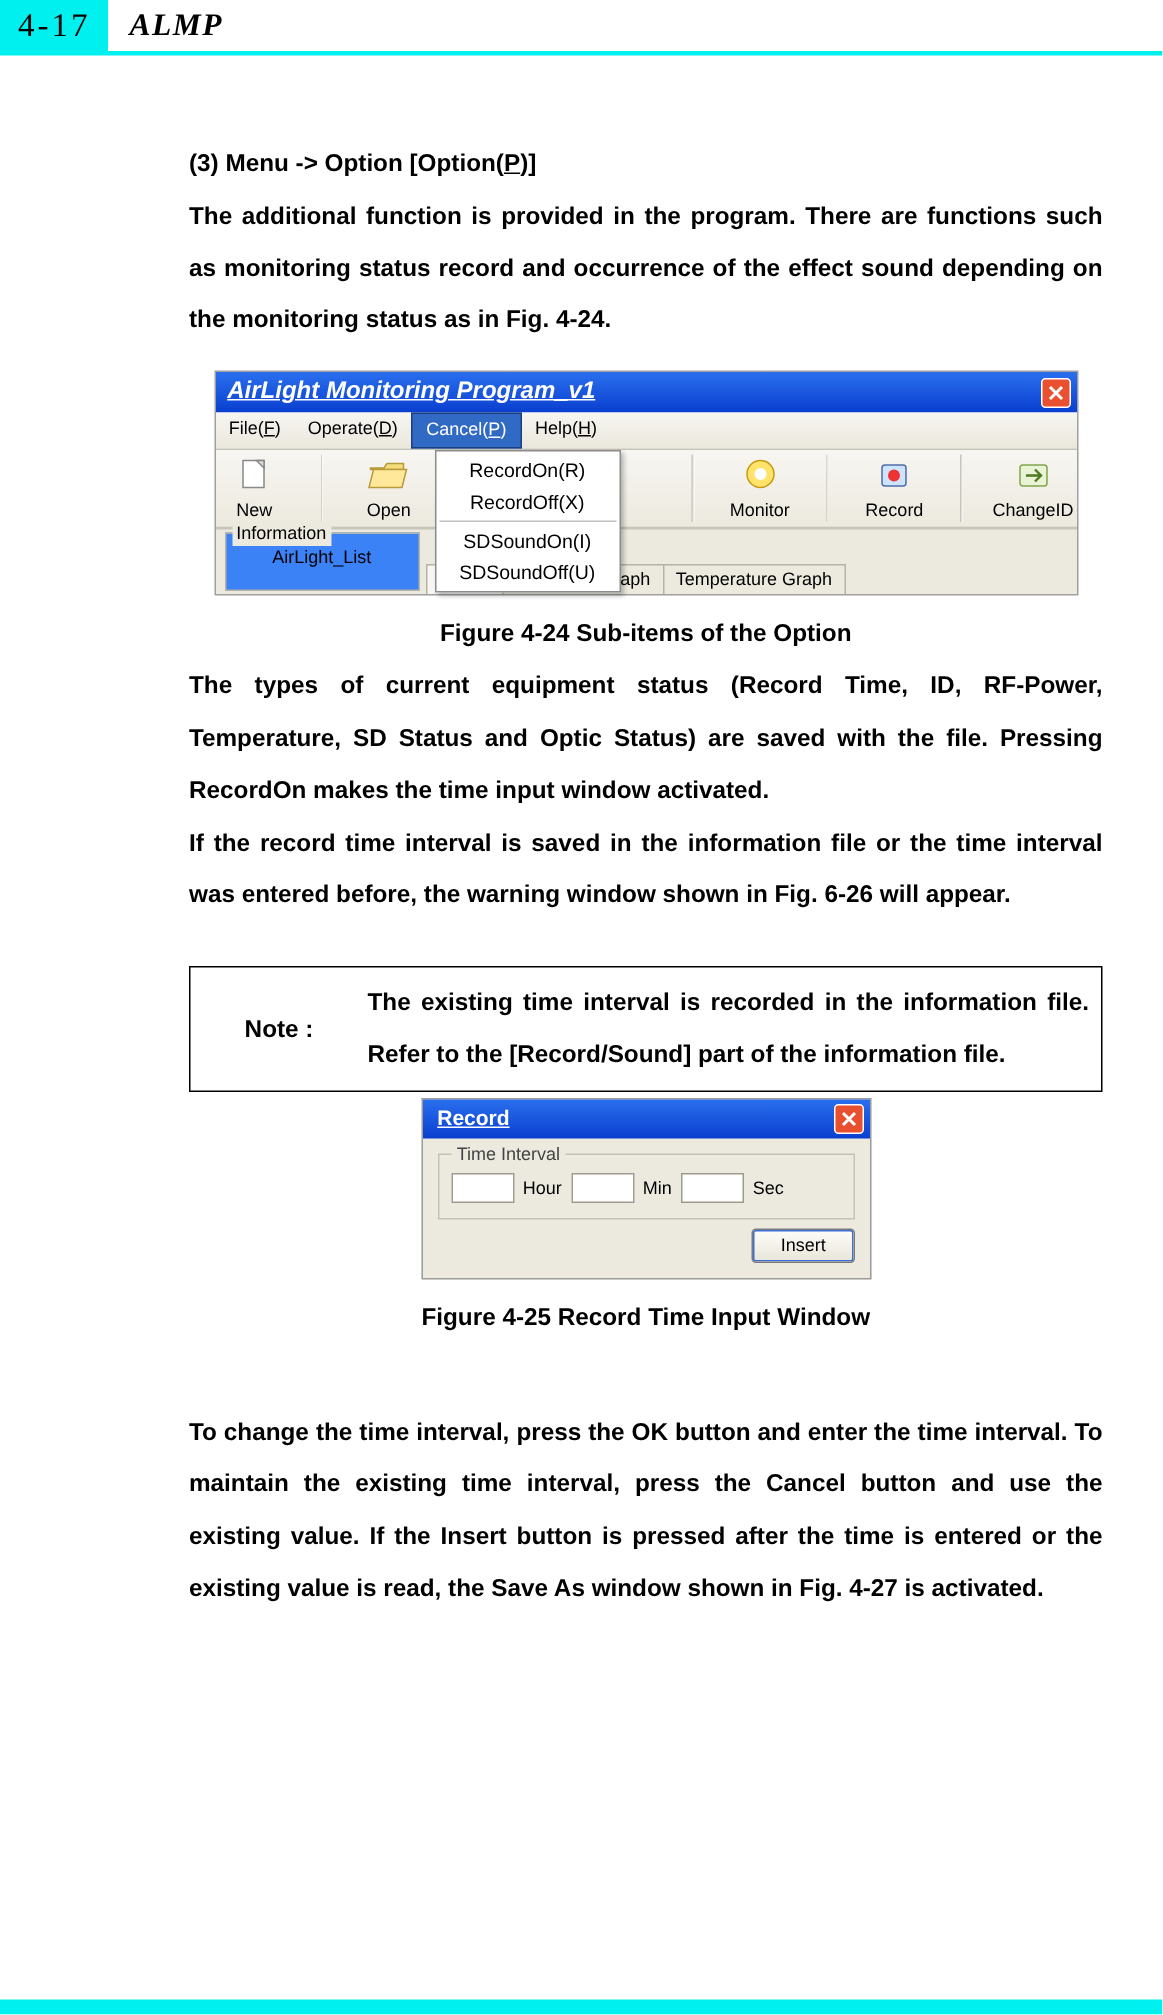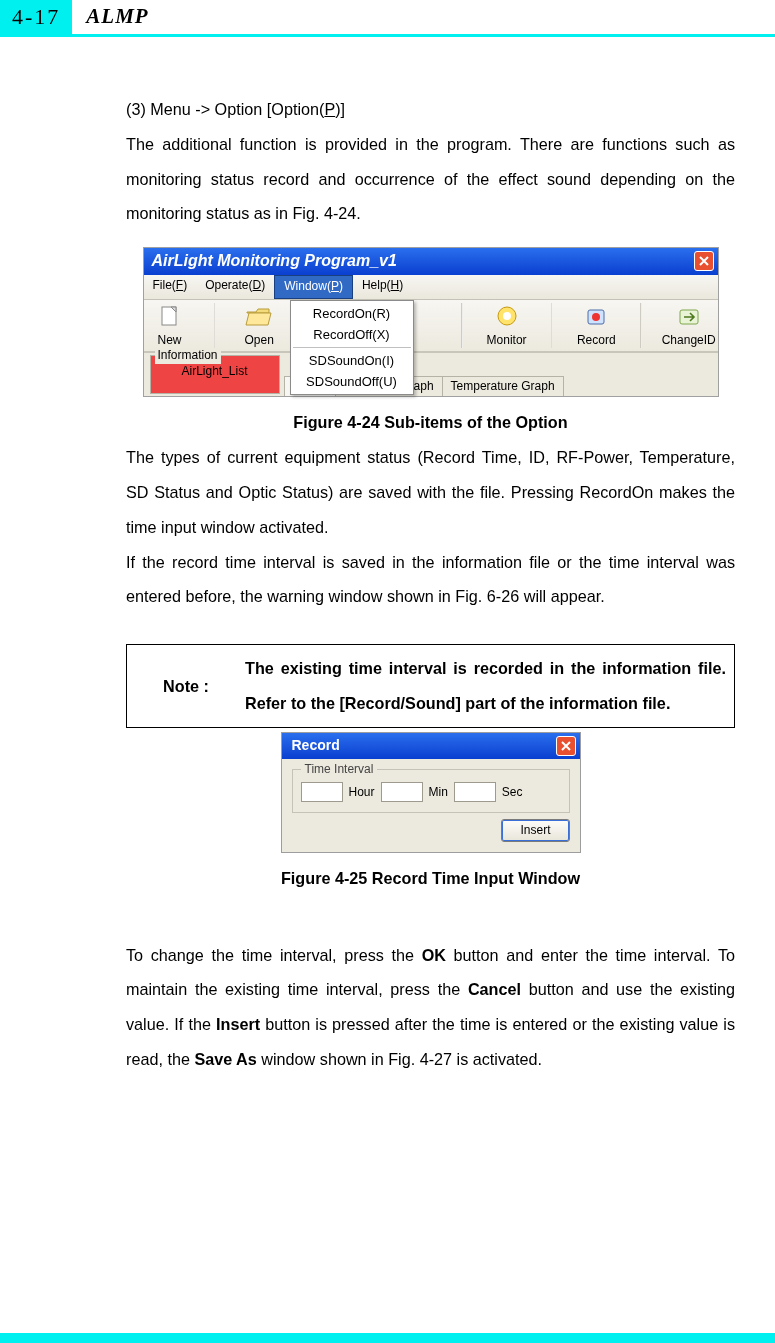--- a/index.html
+++ b/index.html
@@ -35,45 +35,46 @@
   .header-line {
     height: 3px;
     background: #00f0f0;
     width: 100%;
   }
   .page-body {
     padding: 55px 40px 0 126px;
     font-size: 16.2px;
     line-height: 2.15;
   }
-  .para { text-align: justify; }
+  .para { text-align: justify; font-weight: bold; }
   .underline { text-decoration: underline; }
   .figure-block { text-align: center; }
   .caption { font-weight: bold; margin-top: 8px; }
   .gap-l { margin-top: 42px; }
 
   
   .win1 {
     width: 576px;
     margin: 16px auto 0 auto;
     background: #fff;
     border: 1px solid #a0a0a0;
     font-family: "Tahoma", sans-serif;
     font-size: 12px;
     line-height: 1.3;
   }
   .titlebar {
     background: linear-gradient(to bottom, #2a6fee, #0a3fcf);
-    display: flex; justify-content: space-between; 
+    display: flex; justify-content: space-between; align-items: center;
     padding: 3px 4px 3px 8px;
     color: #fff;
     font-family: "Tahoma", sans-serif;
     font-size: 16px;
     font-weight: bold;
     font-style: italic;
+    text-decoration: underline;
   }
   .close-btn {
     width: 20px; height: 20px;
     background: #e85030;
     border: 1px solid #fff;
     border-radius: 3px;
     color: #fff;
     display: flex; align-items: center; justify-content: center;
     font-style: normal; font-size: 14px; font-weight: bold;
     font-family: Arial, sans-serif;
@@ -126,21 +127,21 @@
   .win1-lower {
     display: flex; background: #ece9de; height: 44px;
     border-top: 1px solid #c8c5ba;
   }
   .info-box {
     border: 1px solid #b5b2a6;
     margin: 2px 4px 2px 6px;
     width: 130px;
     font-size: 12px;
     padding: 0 6px;
-    background: #ef4444;
+    background: #3b82f6;
     position: relative;
   }
   .info-box .legend {
     position: absolute; top: -8px; left: 4px;
     background: #ece9de; padding: 0 3px;
   }
   .info-box .inner { padding-top: 8px; }
   .tabs {
     display: flex; align-items: flex-end;
     gap: 0;
@@ -252,21 +253,21 @@
         </span>
       </div>
       <div class="menubar">
         <div class="menuitem">
           <span>File(</span><span class="mnemonic">F</span><span>)</span>
         </div>
         <div class="menuitem">
           <span>Operate(</span><span class="mnemonic">D</span><span>)</span>
         </div>
         <div class="menuitem active">
-          <span>Window(</span><span class="mnemonic">P</span><span>)</span>
+          <span>Cancel(</span><span class="mnemonic">P</span><span>)</span>
         </div>
         <div class="menuitem">
           <span>Help(</span><span class="mnemonic">H</span><span>)</span>
         </div>
       </div>
       <div style="position:relative;">
         <div class="toolbar">
           <div class="tbtn">
             <span class="tbtn-icon">
               <svg width="26" height="26" viewBox="0 0 26 26">

